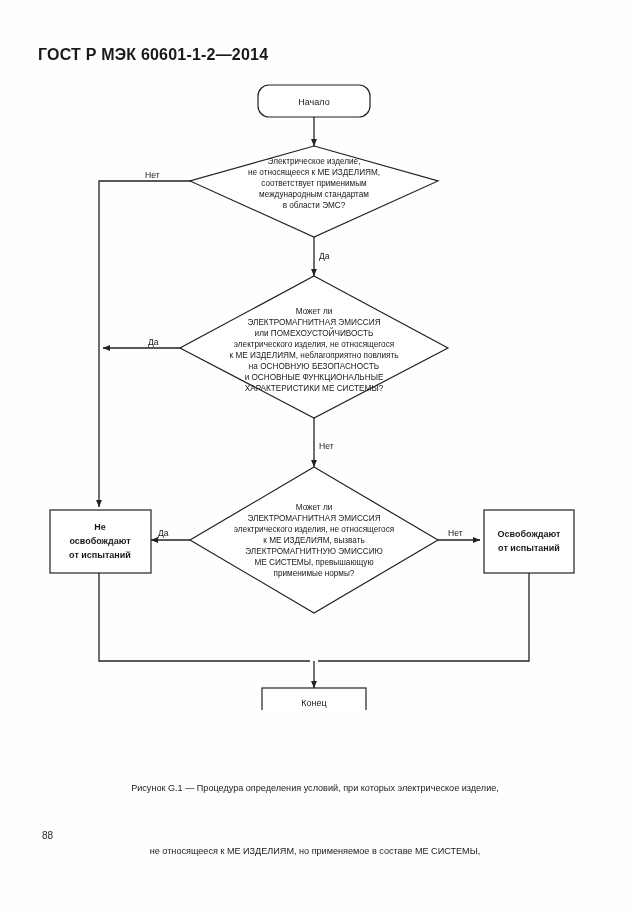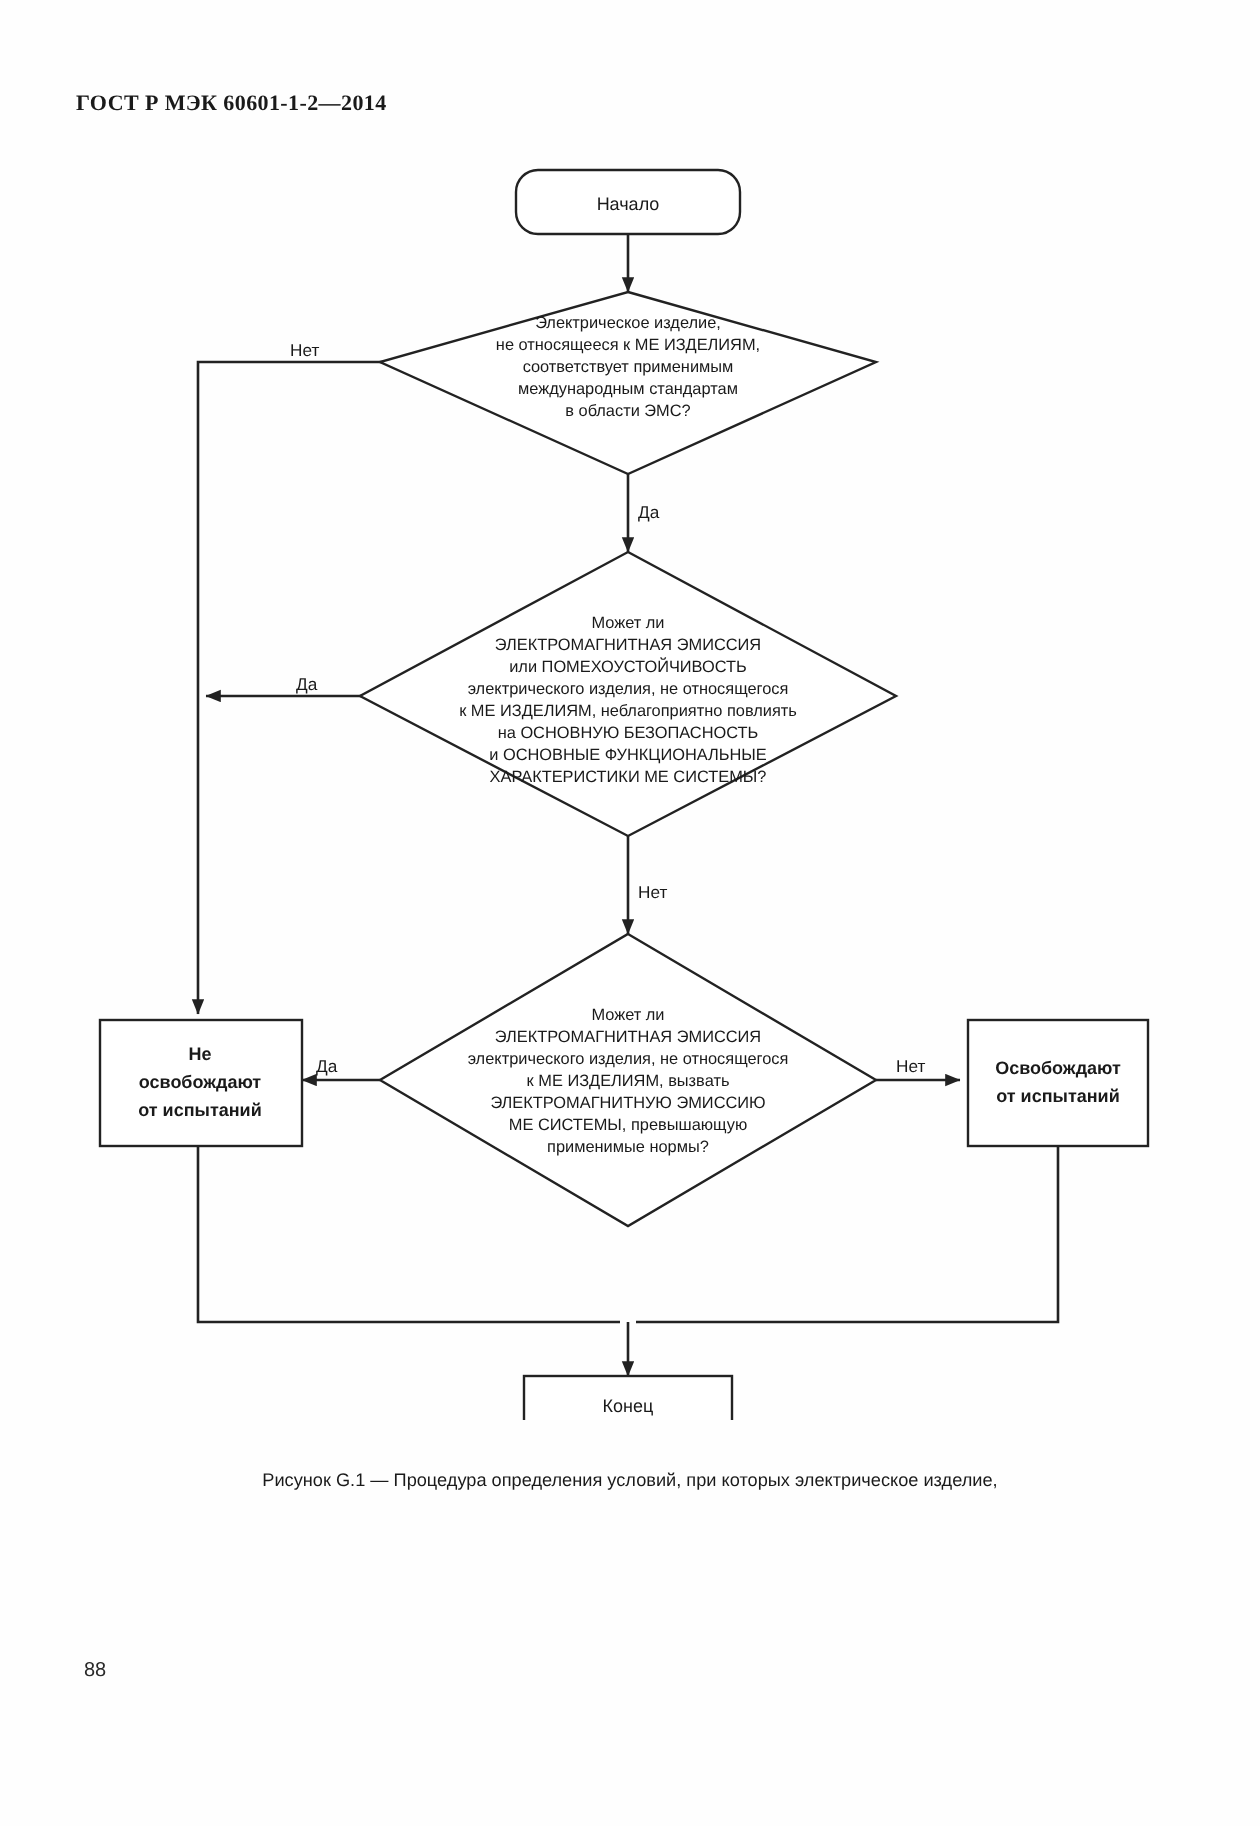--- a/index.html
+++ b/index.html
@@ -17,25 +17,24 @@
   }
   .page {
     position: absolute;
     inset: 0;
     background: #fefefe;
   }
   #doc-header {
     position: absolute;
     left: 38px;
     top: 46px;
-    font-size: 11px;
+    font-size: 16px;
     font-weight: bold;
     letter-spacing: 0.2px;
     white-space: nowrap;
-    font-family: Liberation Serif, serif;
   }
   #flow-svg {
     position: absolute;
     left: 0;
     top: 70px;
   }
   .node-shape {
     fill: #ffffff;
     stroke: #222222;
     stroke-width: 1.2;
@@ -66,21 +65,21 @@
   #figure-caption {
     position: absolute;
     left: 42px;
     top: 733px;
     width: 546px;
     text-align: center;
     font-size: 9.1px;
     line-height: 15px;
     color: #1a1a1a;
   }
-  #figure-caption .cap-line { display: block; white-space: nowrap; }
+  #figure-caption .cap-line { display: block; white-space: nowrap; margin-top: 48px; }
   #page-number {
     position: absolute;
     left: 42px;
     top: 830px;
     font-size: 10px;
     color: #2a2a2a;
   }
 </style>
 </head>
 <body>
@@ -160,17 +159,18 @@
     <text class="edge-label" x="145" y="108">Нет</text>
     <text class="edge-label" x="319" y="189">Да</text>
     <text class="edge-label" x="148" y="275">Да</text>
     <text class="edge-label" x="319" y="379">Нет</text>
     <text class="edge-label" x="158" y="466">Да</text>
     <text class="edge-label" x="448" y="466">Нет</text>
   </svg>
 
   <div id="figure-caption">
     <span class="cap-line">Рисунок G.1 — Процедура  определения  условий,  при  которых  электрическое изделие,</span>
+    <span class="cap-line">не относящееся  к  МЕ ИЗДЕЛИЯМ,  но применяемое  в  составе МЕ СИСТЕМЫ,</span>
   </div>
 
   <div id="page-number">88</div>
 
 </div>
 
 </body></html>

